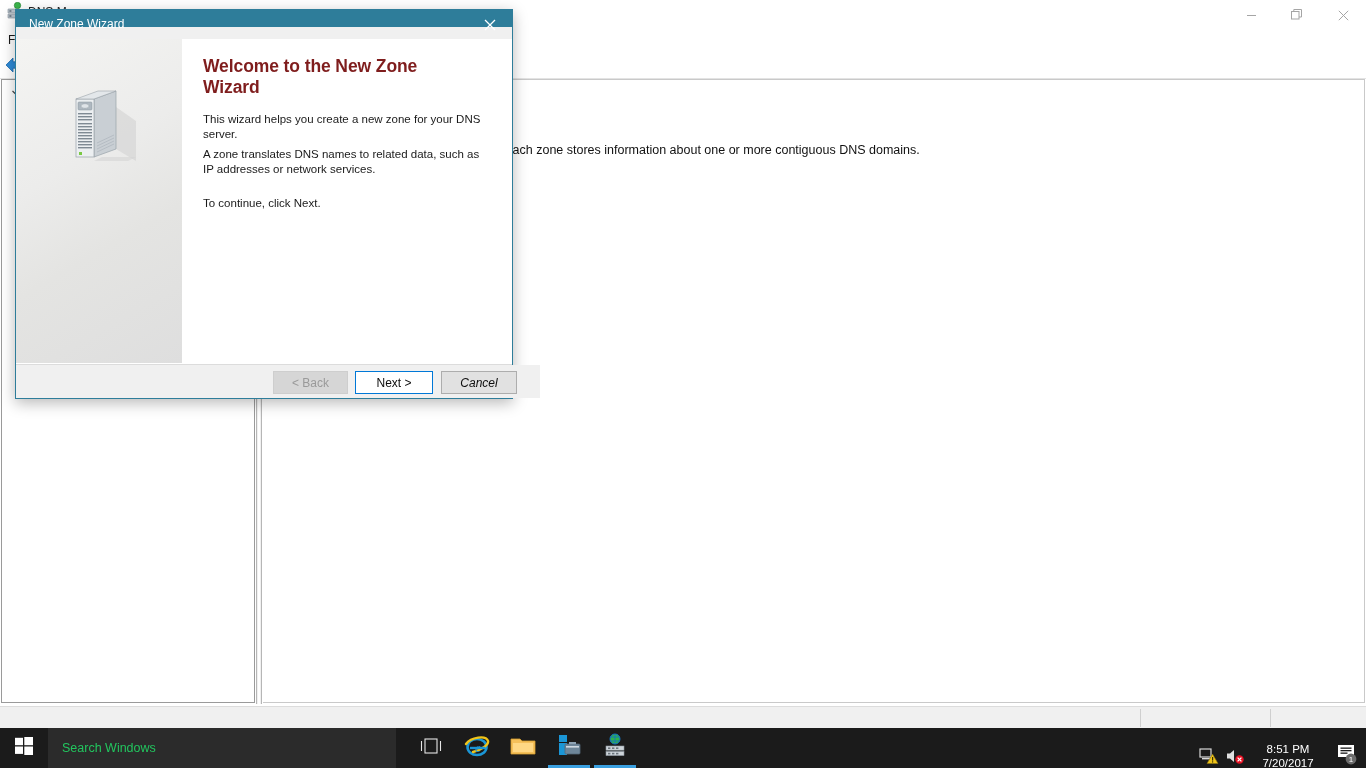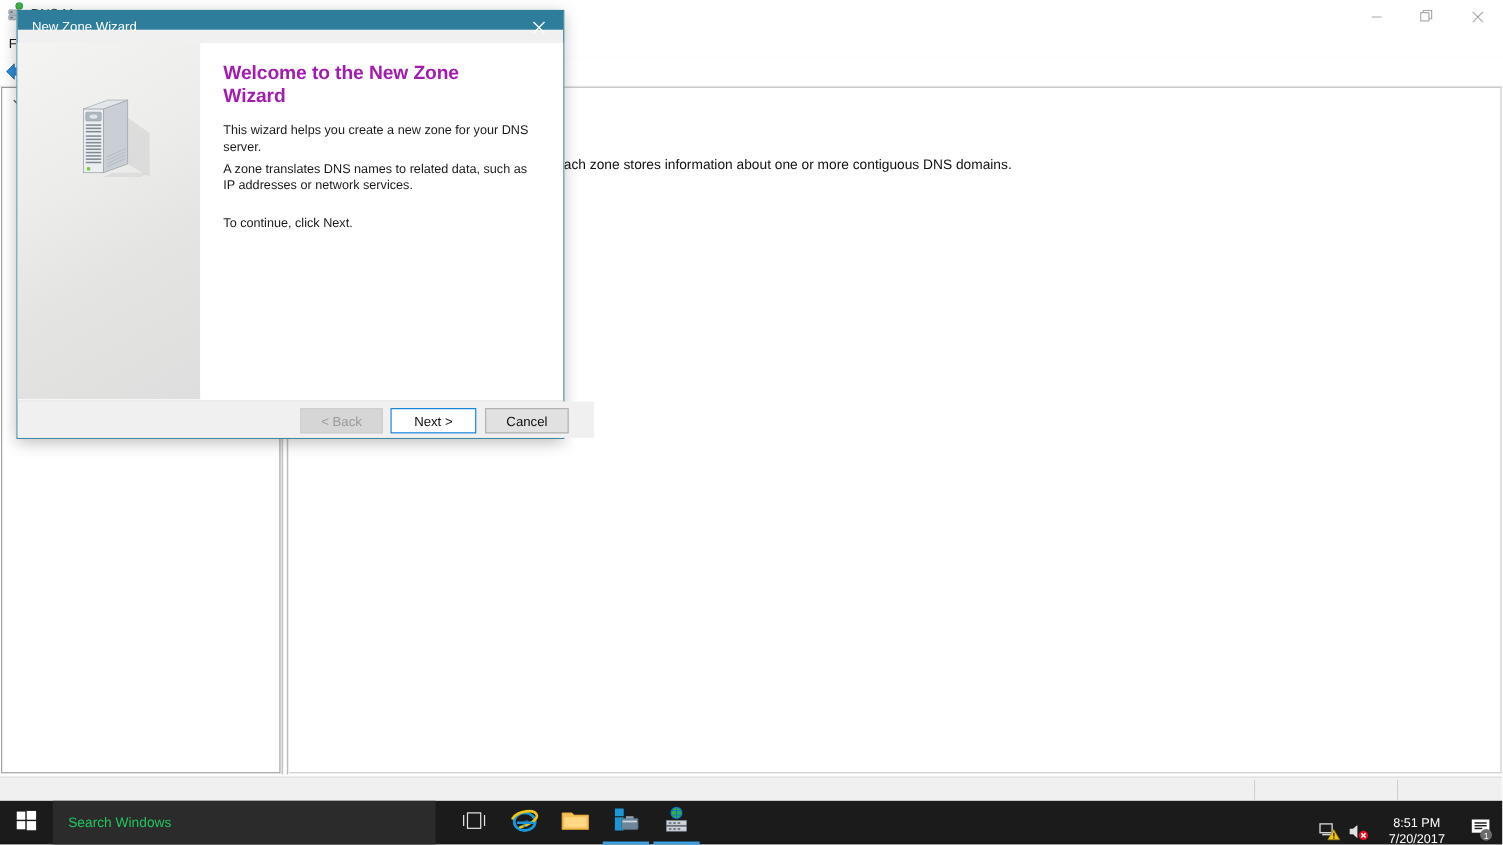--- a/index.html
+++ b/index.html
@@ -255,21 +255,21 @@
     width: 330px;
     height: 324px;
     background: #ffffff;
   }
   .dlg-h1 {
     position: absolute;
     left: 21px; top: 17px;
     width: 262px;
     font-size: 17.5px;
     font-weight: bold;
-    color: #a21caf;
+    color: #7f1d1d;
     line-height: 21px;
     letter-spacing: -0.1px;
   }
   .dlg-p {
     position: absolute;
     left: 21px;
     width: 284px;
     font-size: 11.5px;
     color: #1a1a1a;
     line-height: 14.5px;
@@ -308,20 +308,21 @@
   }
   .btn.next {
     left: 339px; width: 78px;
     background: #ffffff;
     border: 1px solid #0078d7;
     box-shadow: inset 0 0 0 1px #ffffff;
   }
   .btn.cancel {
     left: 425px; width: 76px;
     background: #e1e1e1;
+    font-style: italic;
   }
 
   
   .taskbar {
     position: absolute;
     left: 0; bottom: 0;
     width: 1366px; height: 40px;
     background: #1b1b1b;
     display: flex;
     align-items: center;

